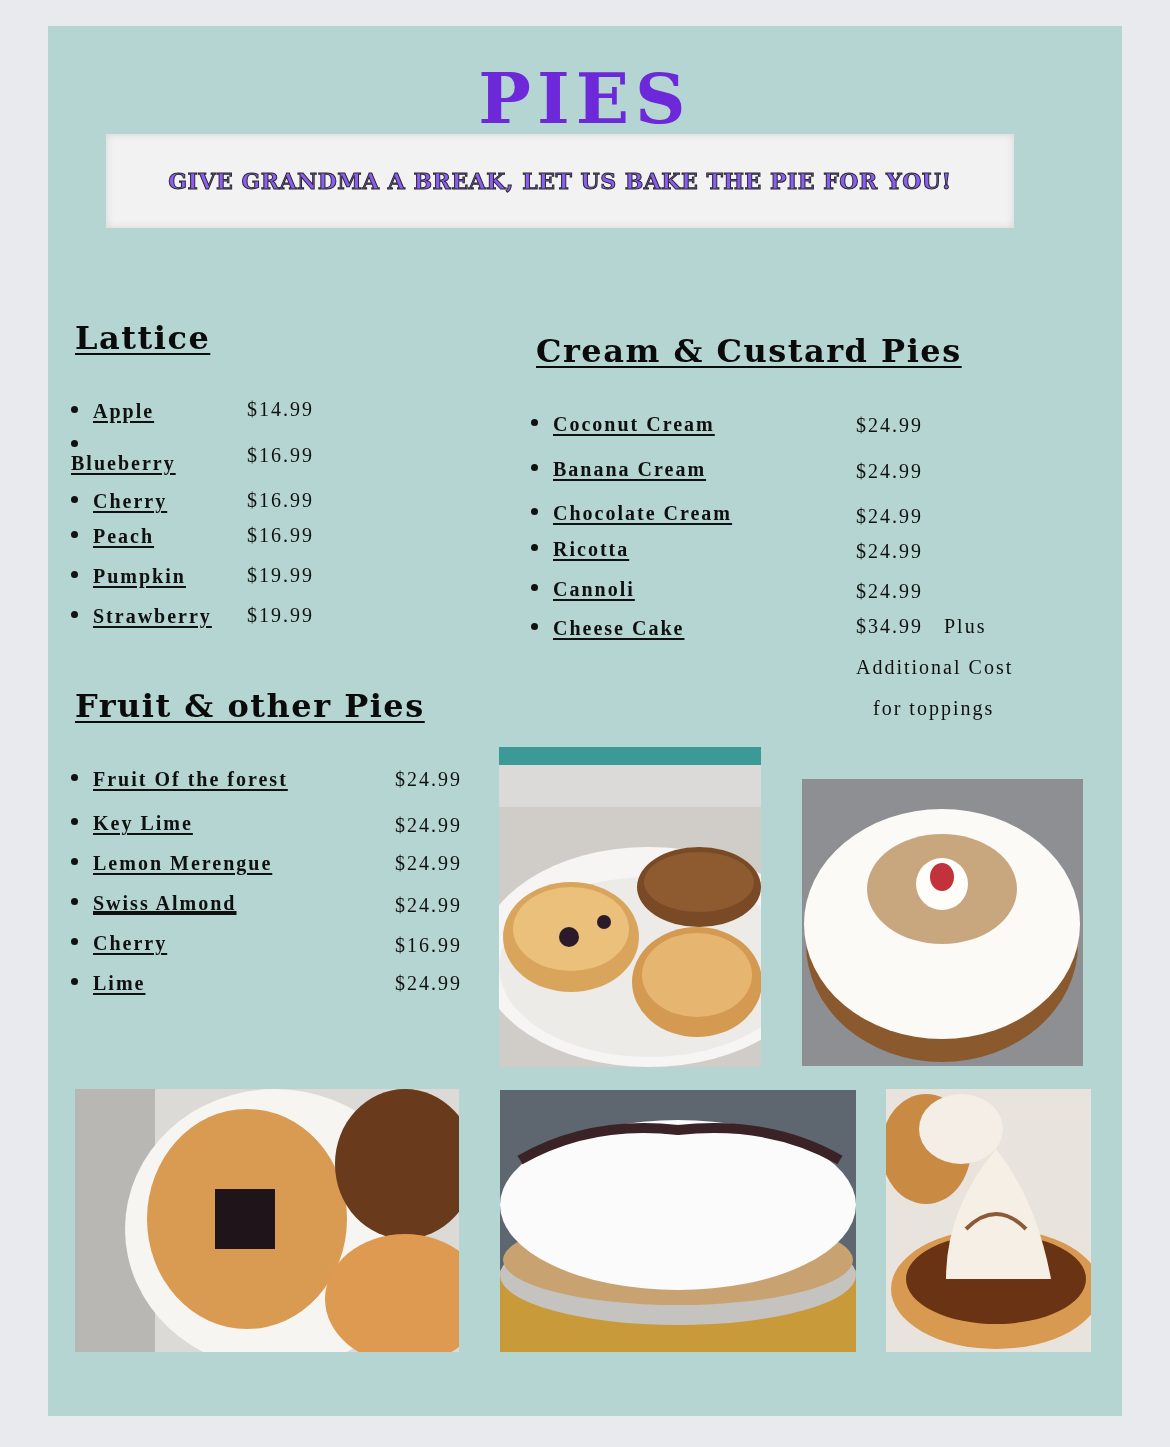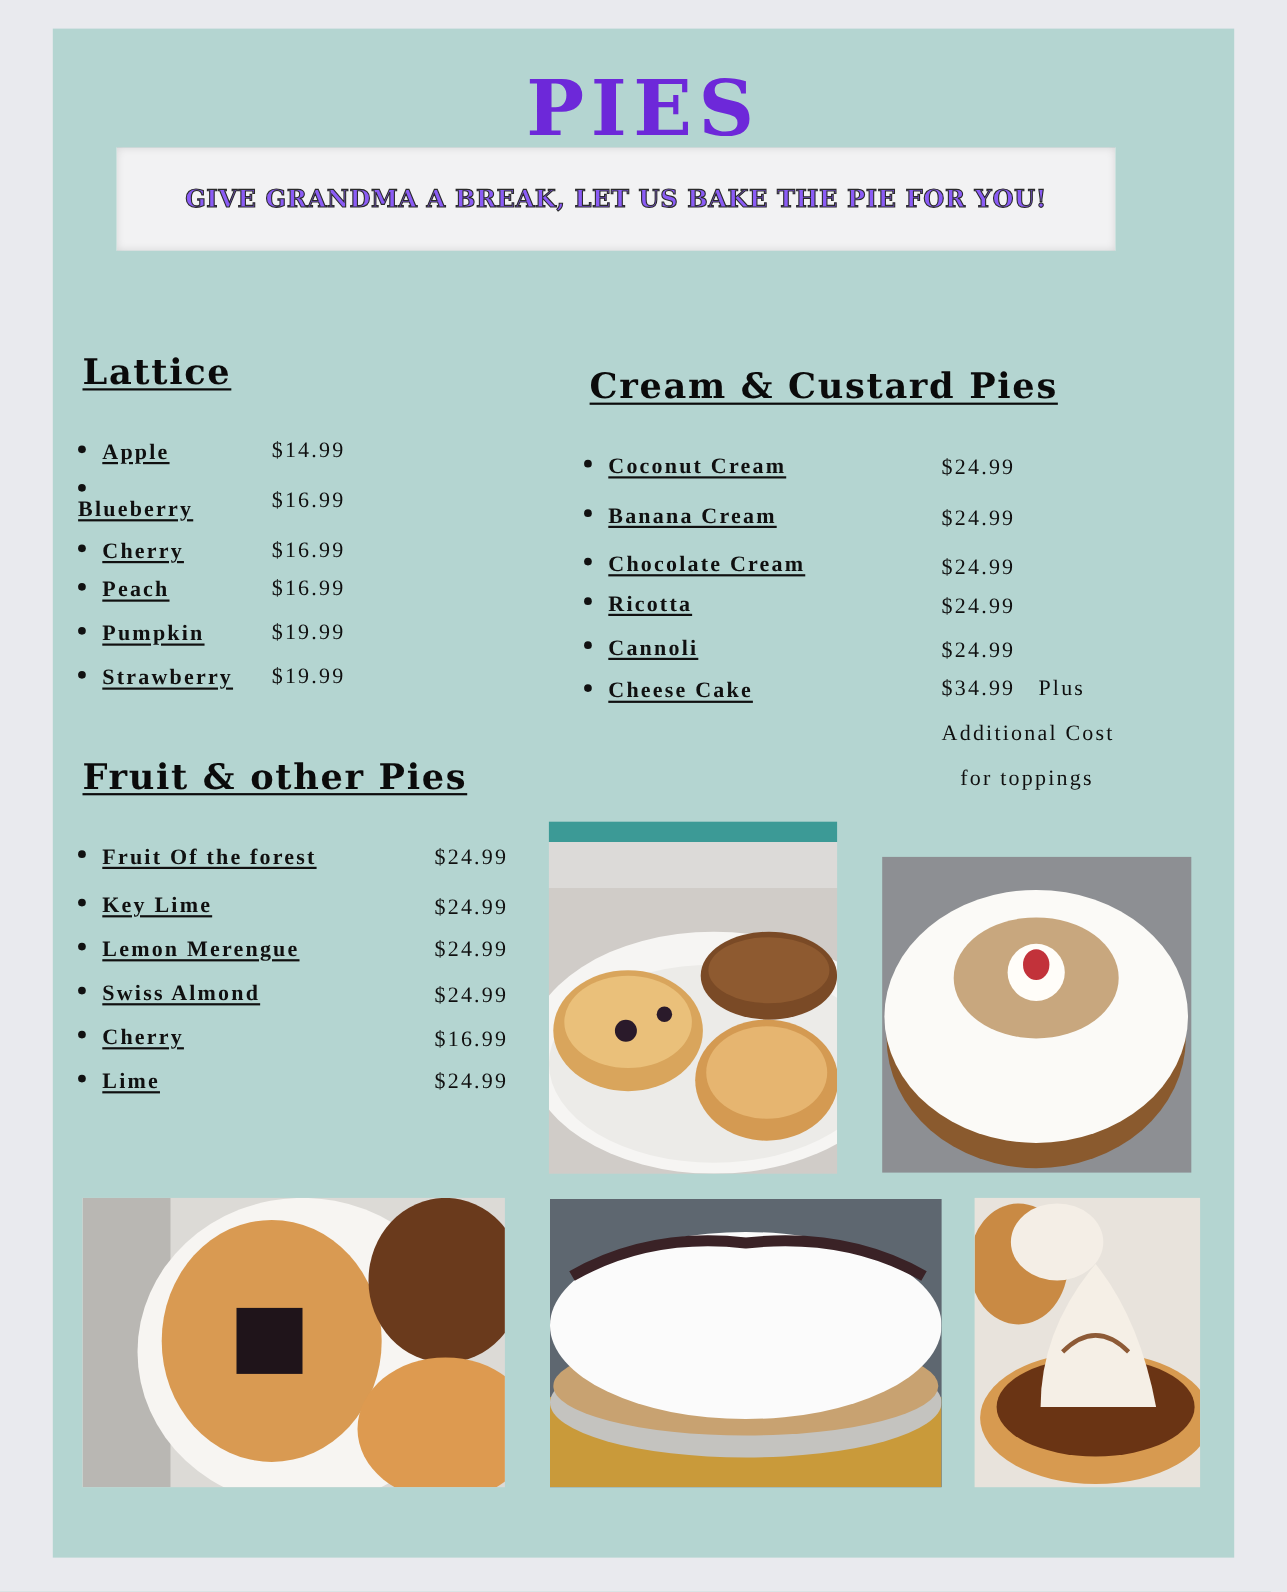--- a/index.html
+++ b/index.html
@@ -164,21 +164,21 @@
       <span class="name">Key Lime</span>
     </div>
   <div class="item price" style="left:347px; top:788px;">$24.99</div>
 
   <div class="item" style="left:23px; top:826px;">
       <span class="bullet"></span>
       <span class="name">Lemon Merengue</span>
     </div>
   <div class="item price" style="left:347px; top:826px;">$24.99</div>
 
-  <div class="item" style="left:23px; top:866px;">
+  <div class="item" style="left:23px; top:866px;text-decoration:underline;">
       <span class="bullet"></span>
       <span class="name">Swiss Almond</span>
     </div>
   <div class="item price" style="left:347px; top:868px;">$24.99</div>
 
   <div class="item" style="left:23px; top:906px;">
       <span class="bullet"></span>
       <span class="name">Cherry</span>
     </div>
   <div class="item price" style="left:347px; top:908px;">$16.99</div>

